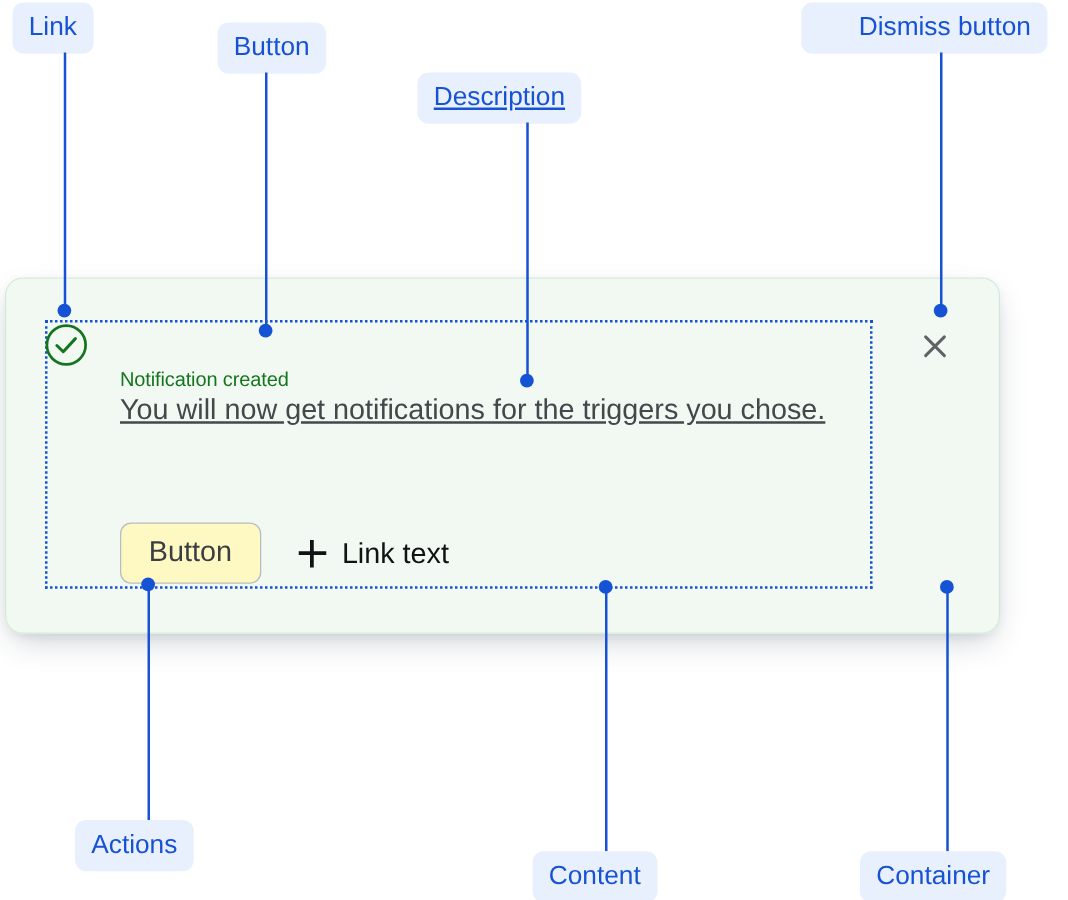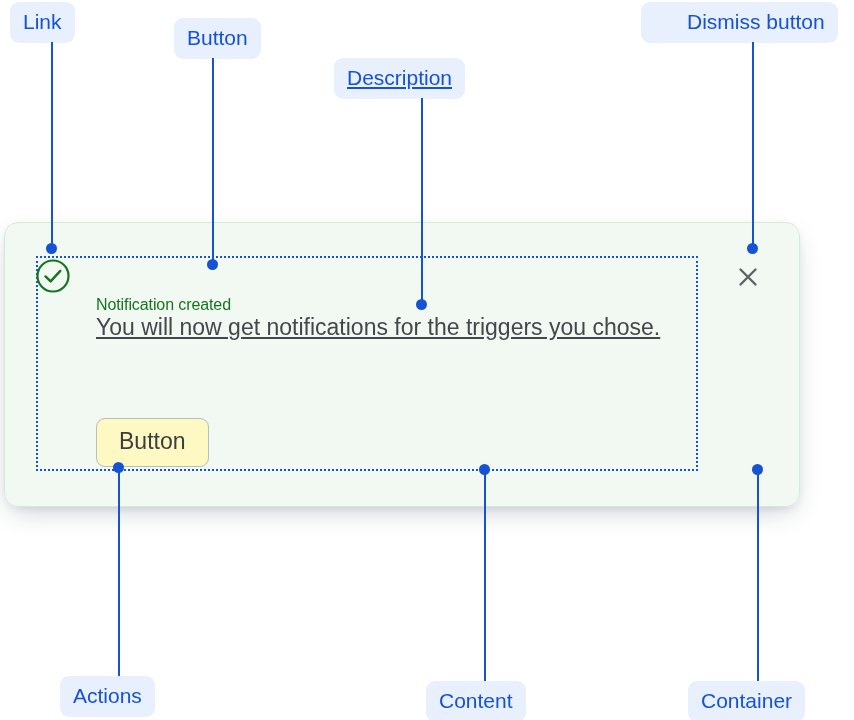--- a/index.html
+++ b/index.html
@@ -171,20 +171,24 @@
     <path d="M10.5 18.4 L15.6 23.4 L25.3 12.9" fill="none" stroke="#15751f" stroke-width="2.4" stroke-linecap="round" stroke-linejoin="round"></path>
   </svg>
 </div>
 
 <div class="toast-title">Notification created</div>
 
 <div class="toast-desc">You will now get notifications for the triggers you chose.</div>
 
 <div class="actions-row">
   <button class="action-button">Button</button>
+  <div class="action-link">
+    <span class="plus-icon"></span>
+    <span>Link text</span>
+  </div>
 </div>
 
 <div class="dismiss-button">
   <svg width="30" height="30" viewBox="0 0 30 30" aria-hidden="true">
     <path d="M7.5 7.5 L22.5 22.5 M22.5 7.5 L7.5 22.5" stroke="#5f6368" stroke-width="2.4" stroke-linecap="round"></path>
   </svg>
 </div>
 
 <div class="anno-label" style="left:10px; top:2px;">Link</div>
 <div class="anno-line" style="left:51px; top:42px; height:206px;"></div>
@@ -197,21 +201,21 @@
 <div class="anno-label" style="left:334px; top:58px;text-decoration:underline;">Description</div>
 <div class="anno-line" style="left:421px; top:98px; height:206px;"></div>
 <div class="anno-dot" style="left:416px; top:299px;"></div>
 
 <div class="anno-label" style="left:641px; top:2px;padding-left:46px;">Dismiss button</div>
 <div class="anno-line" style="left:752px; top:42px; height:206px;"></div>
 <div class="anno-dot" style="left:747px; top:243px;"></div>
 
 <div class="anno-dot" style="left:113px; top:462px;"></div>
 <div class="anno-line" style="left:118px; top:467px; height:209px;"></div>
-<div class="anno-label" style="left:60px; top:676px;">Actions</div>
+<div class="anno-label" style="left:60px; top:656px;">Actions</div>
 
 <div class="anno-dot" style="left:479px; top:464px;"></div>
 <div class="anno-line" style="left:484px; top:469px; height:212px;"></div>
 <div class="anno-label" style="left:426px; top:681px;">Content</div>
 
 <div class="anno-dot" style="left:752px; top:464px;"></div>
 <div class="anno-line" style="left:757px; top:469px; height:212px;"></div>
 <div class="anno-label" style="left:688px; top:681px;">Container</div>
 
 </body></html>

